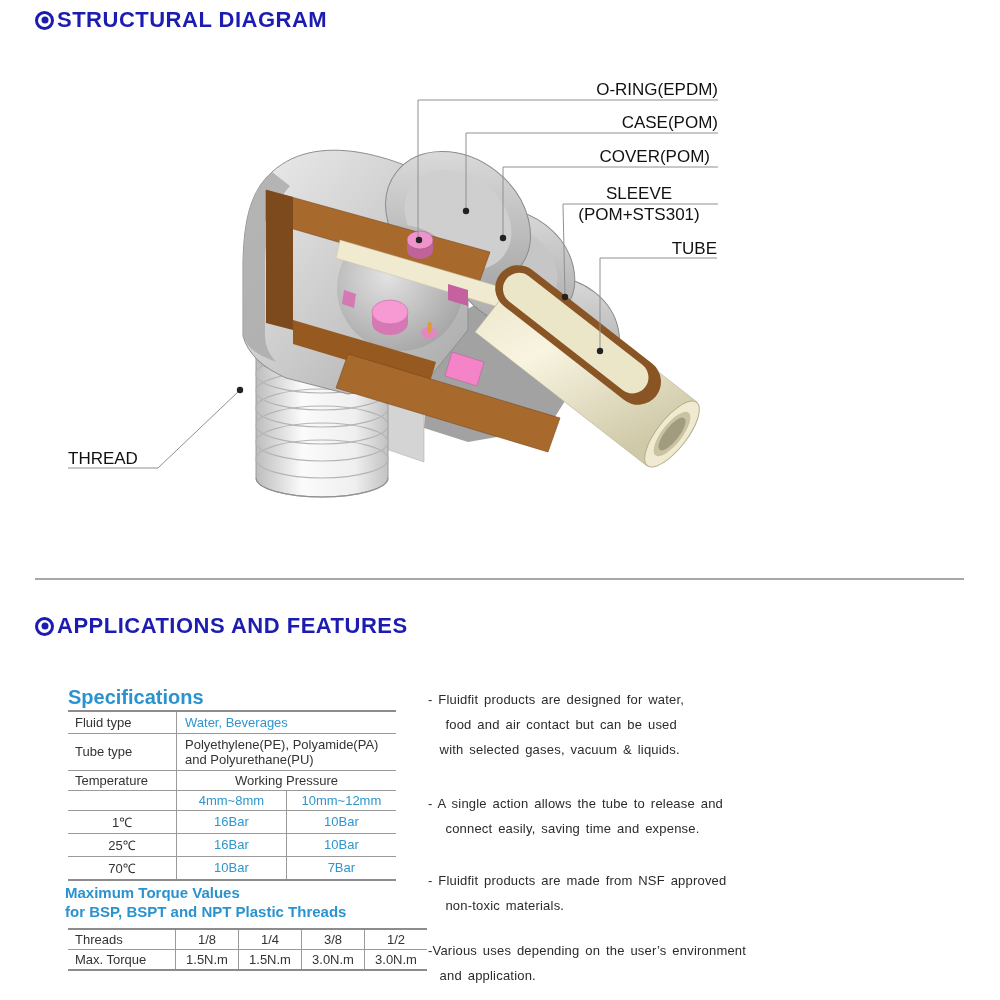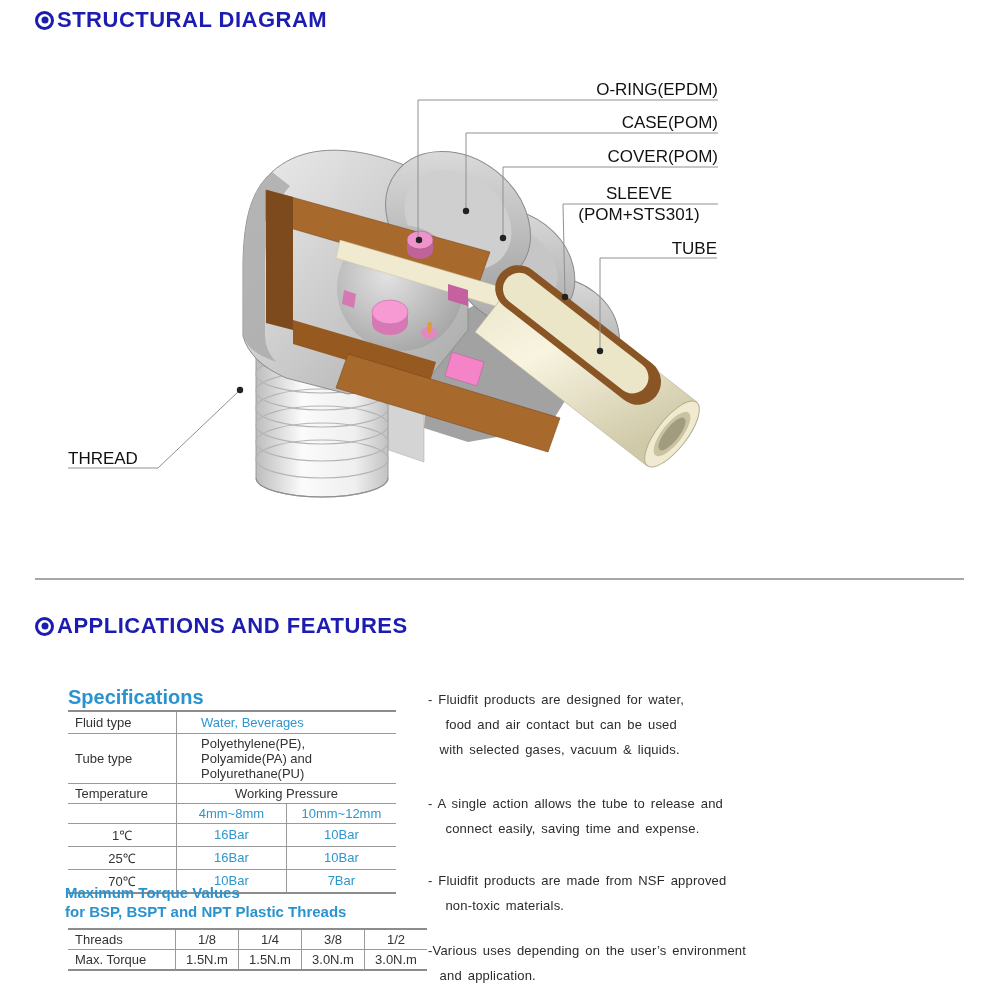--- a/index.html
+++ b/index.html
@@ -12,38 +12,38 @@
              position:relative;flex:0 0 auto;}
   .ring-icon::after{content:"";position:absolute;left:50%;top:50%;width:7px;height:7px;
              background:#1c1cb0;border-radius:50%;transform:translate(-50%,-50%);}
   .h-structural{top:7px;left:35px;}
   .h-applications{top:613px;left:35px;text-align:center;}
   
   .diagram-svg{position:absolute;left:0;top:0;width:1000px;height:580px;}
   .dlabel{position:absolute;font-size:17px;color:#111;white-space:nowrap;}
   .lbl-oring{top:80px;right:282px;}
   .lbl-case{top:113px;right:282px;}
-  .lbl-cover{top:147px;right:282px;}
+  .lbl-cover{top:147px;right:290px;}
   .lbl-sleeve{top:183px;right:282px;width:158px;text-align:center;line-height:21px;}
   .lbl-tube{top:239px;right:283px;}
   .lbl-thread{top:449px;left:68px;}
   
   .divider{position:absolute;top:578px;left:35px;width:929px;height:2px;background:#a8a8a8;}
   
   .spec-title{position:absolute;left:68px;top:686px;font-size:20px;font-weight:bold;color:#2a93cf;}
   table{border-collapse:collapse;}
   .spec-table{position:absolute;left:68px;top:710px;width:328px;font-size:13px;color:#333;
               border-top:2px solid #8c8c8c;border-bottom:2px solid #8c8c8c;table-layout:fixed;}
   .spec-table tr{border-bottom:1px solid #9a9a9a;}
   .spec-table td{padding:2px 4px;vertical-align:middle;}
   .spec-table td.c1{width:97px;border-right:1px solid #9a9a9a;padding-left:7px;}
   .spec-table td.c1.ctr{text-align:center;padding-left:4px;}
   .spec-table td.c2{width:112px;text-align:center;}
   .spec-table td.c3{text-align:center;border-left:1px solid #9a9a9a;}
-  .spec-table td.span2{text-align:left;padding-left:24px;}
+  .spec-table td.span2{text-align:left;padding-left:8px;}
   .spec-table td.span2.ctr{text-align:center;padding-left:4px;}
   .blue{color:#2e96cc;}
   
   .torque-title{position:absolute;left:65px;top:883px;font-size:15px;font-weight:bold;color:#2a93cf;line-height:19px;}
   .torque-table{position:absolute;left:68px;top:928px;font-size:13px;color:#333;
                 border-top:2px solid #8c8c8c;border-bottom:2px solid #8c8c8c;table-layout:fixed;}
   .torque-table tr{border-bottom:1px solid #9a9a9a;}
   .torque-table tr:last-child{border-bottom:none;}
   .torque-table td{padding:1px 3px;height:17px;}
   .torque-table td.t1{width:97px;padding-left:7px;margin-top:44px;}

